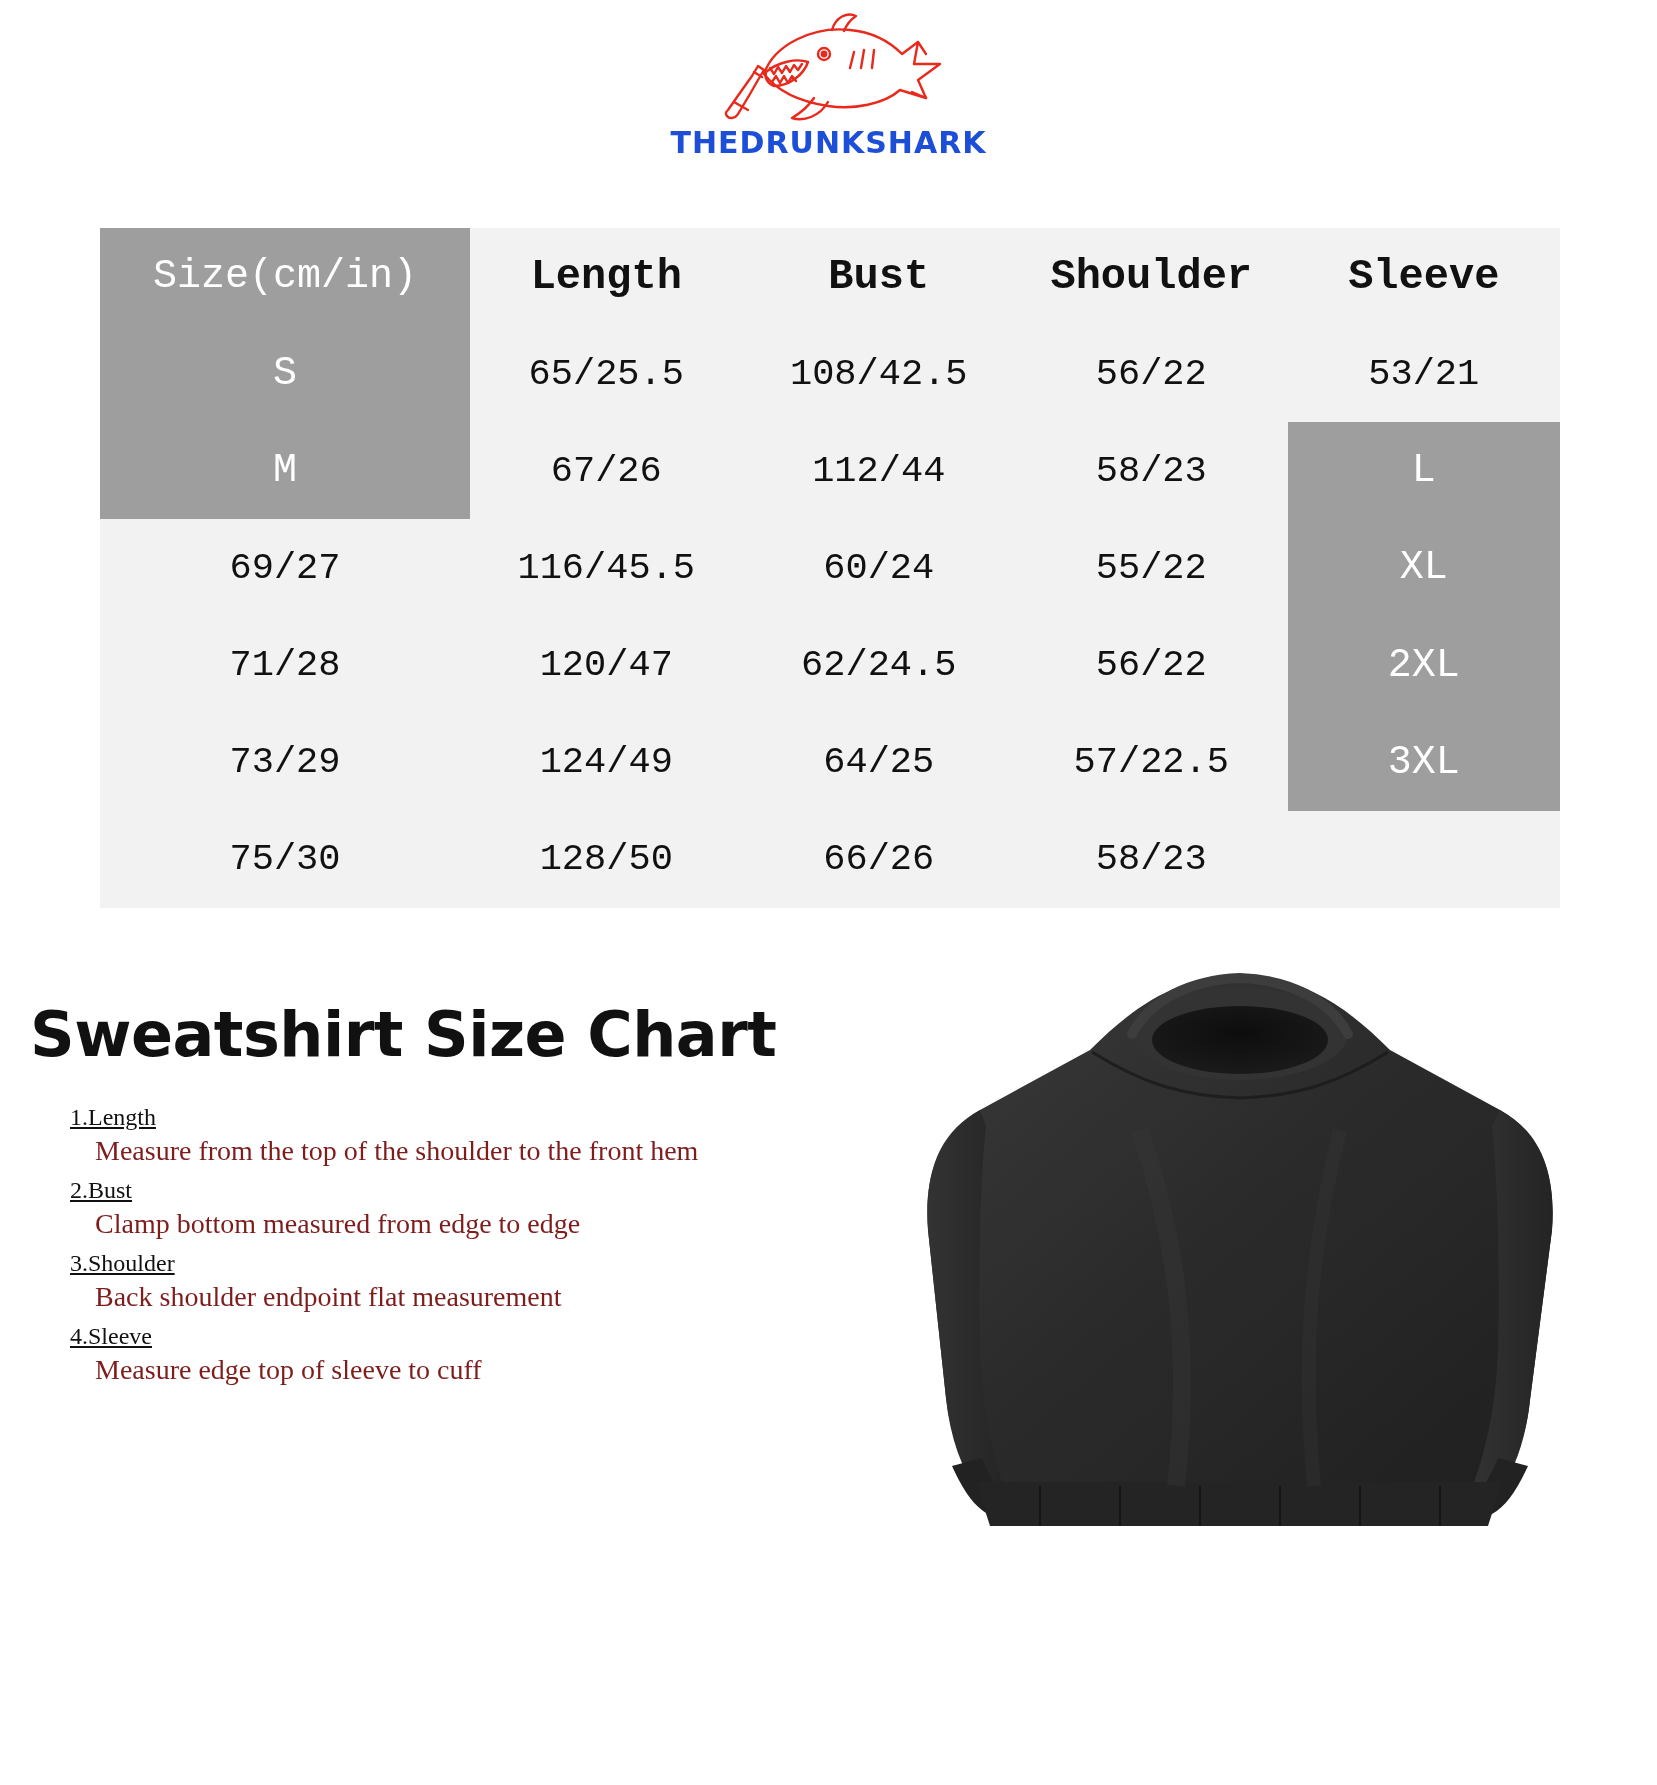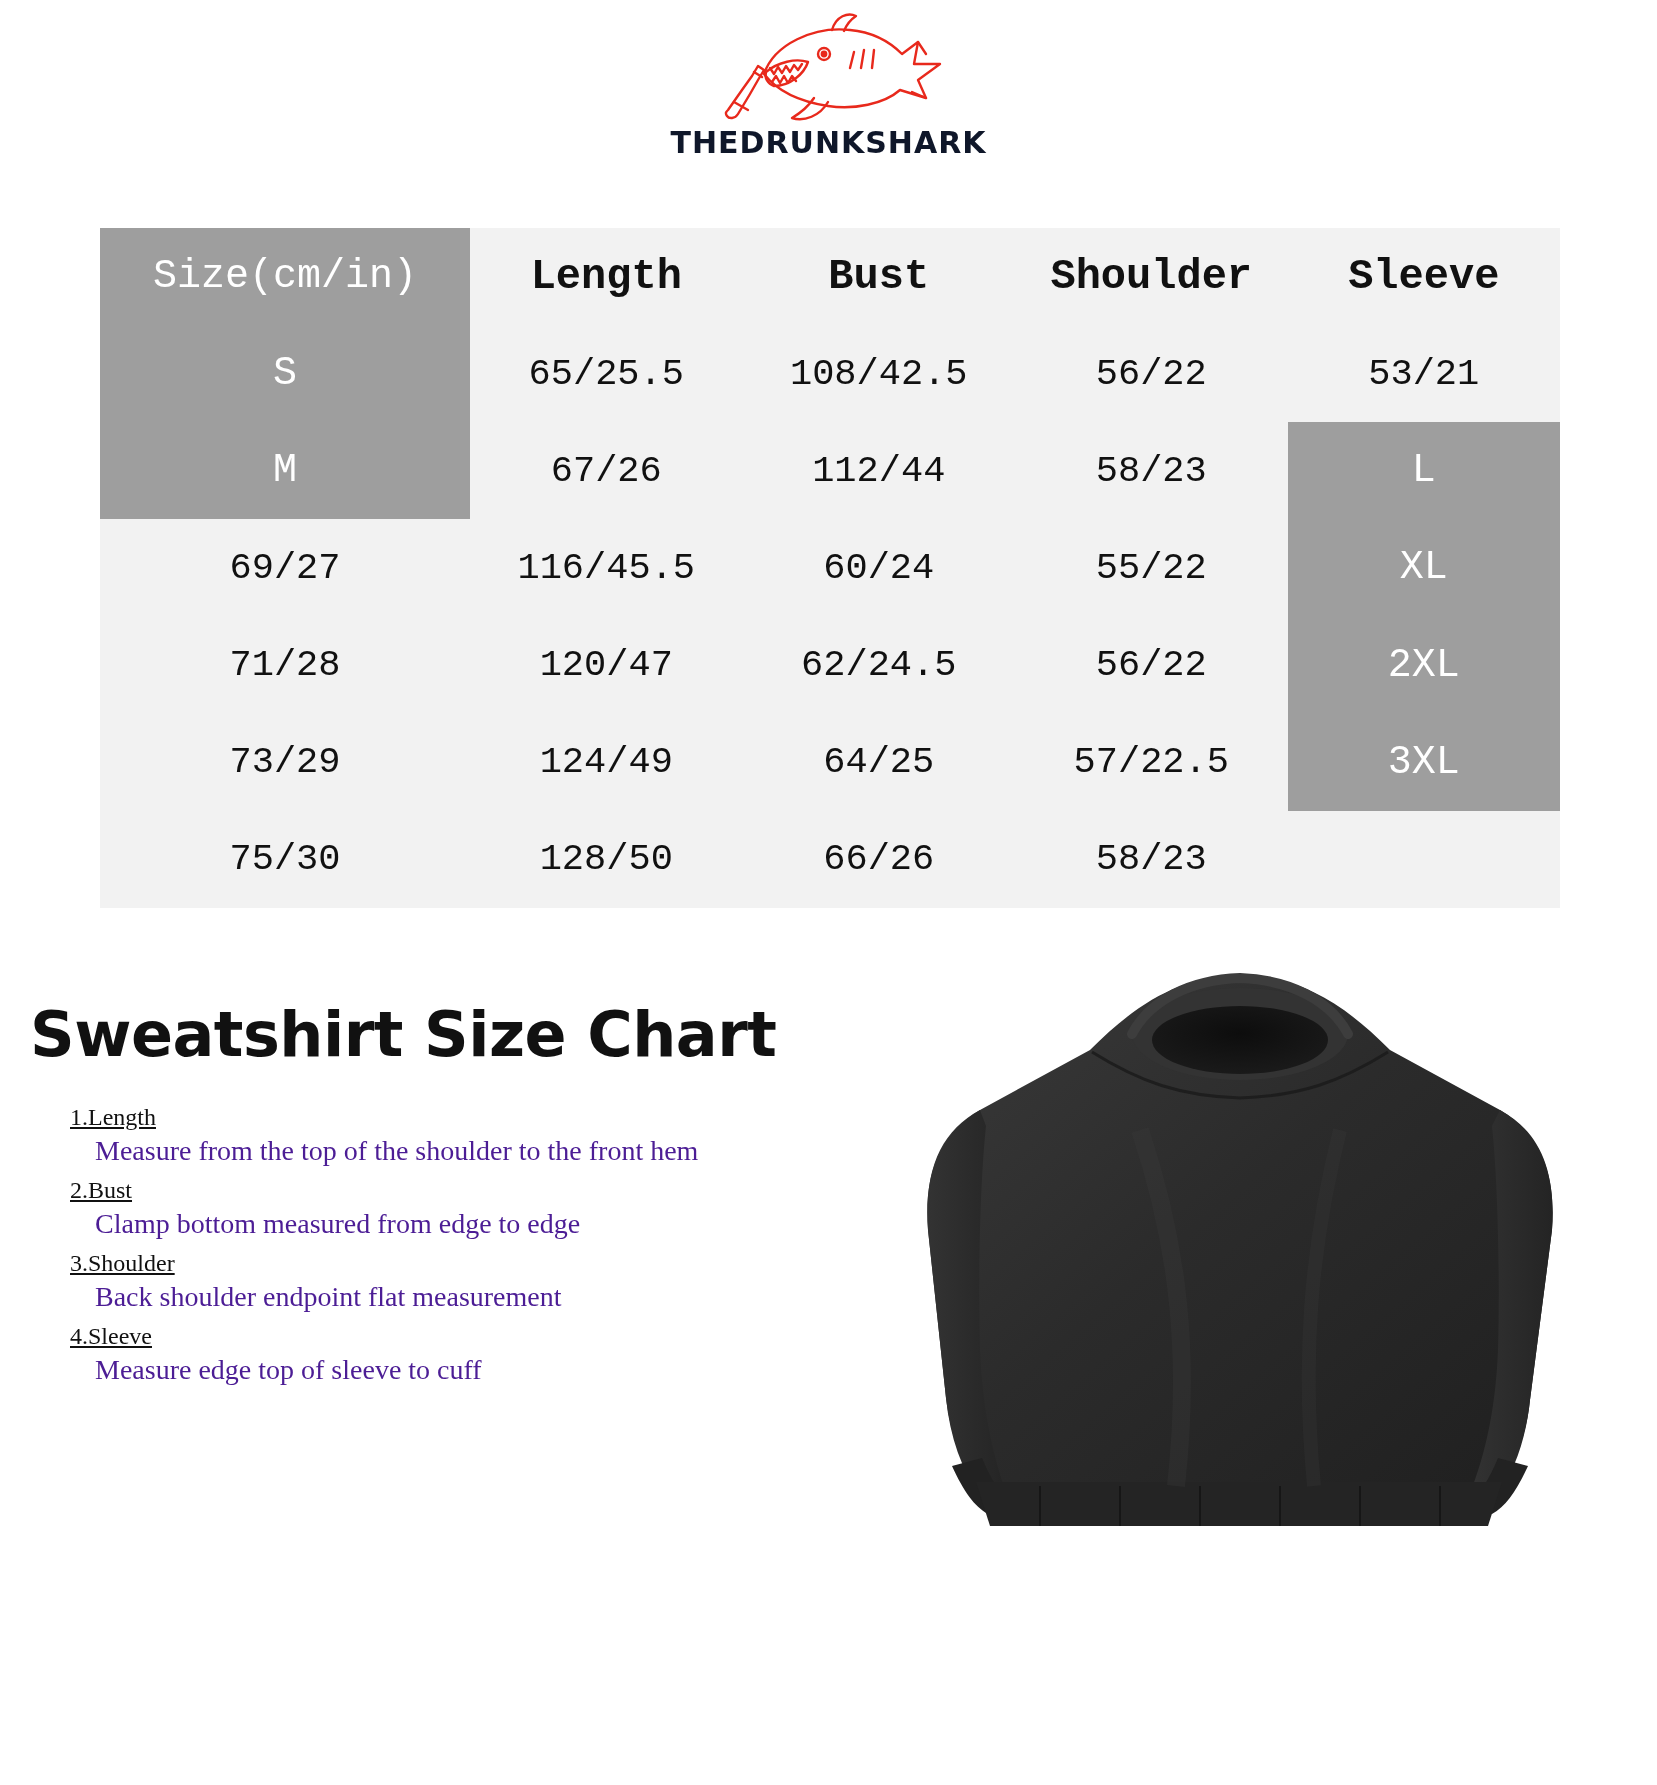--- a/index.html
+++ b/index.html
@@ -32,21 +32,21 @@
     position: relative;
     width: 250px;
     height: 125px;
   }
   .logo-art svg { display: block; }
   .logo-text {
     font-family: "DejaVu Sans", sans-serif;
     font-weight: bold;
     font-size: 30px;
     letter-spacing: 1px;
-    color: #0f172a;
+    color: #1d4ed8;
     margin-top: -6px;
   }
 
   
   .size-table {
     position: absolute;
     left: 100px;
     top: 228px;
     width: 1460px;
     height: 680px;
@@ -107,21 +107,21 @@
   .m-item { margin-bottom: 8px; }
   .m-head {
     font-size: 24px;
     color: #111111;
     line-height: 1.25;
     padding-left: 30px;
     text-decoration: underline;
   }
   .m-desc {
     font-size: 28px;
-    color: #4c1d95;
+    color: #7f1d1d;
     line-height: 1.18;
     padding-left: 55px;
     margin-top: 2px;
   }
 
   
   .garment {
     position: absolute;
     left: 840px;
     top: 0px;

